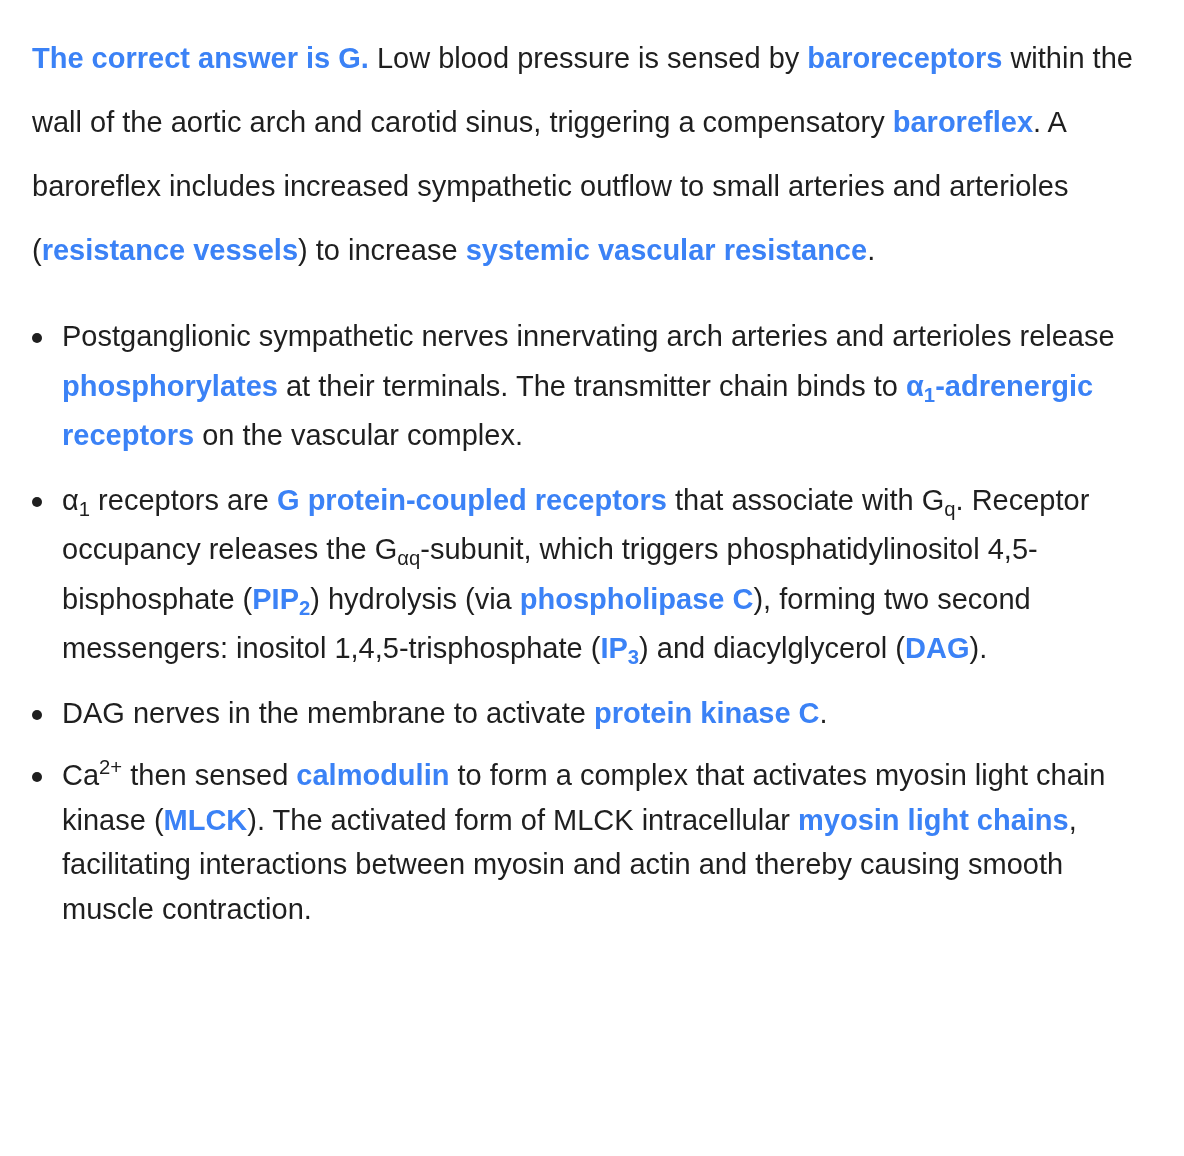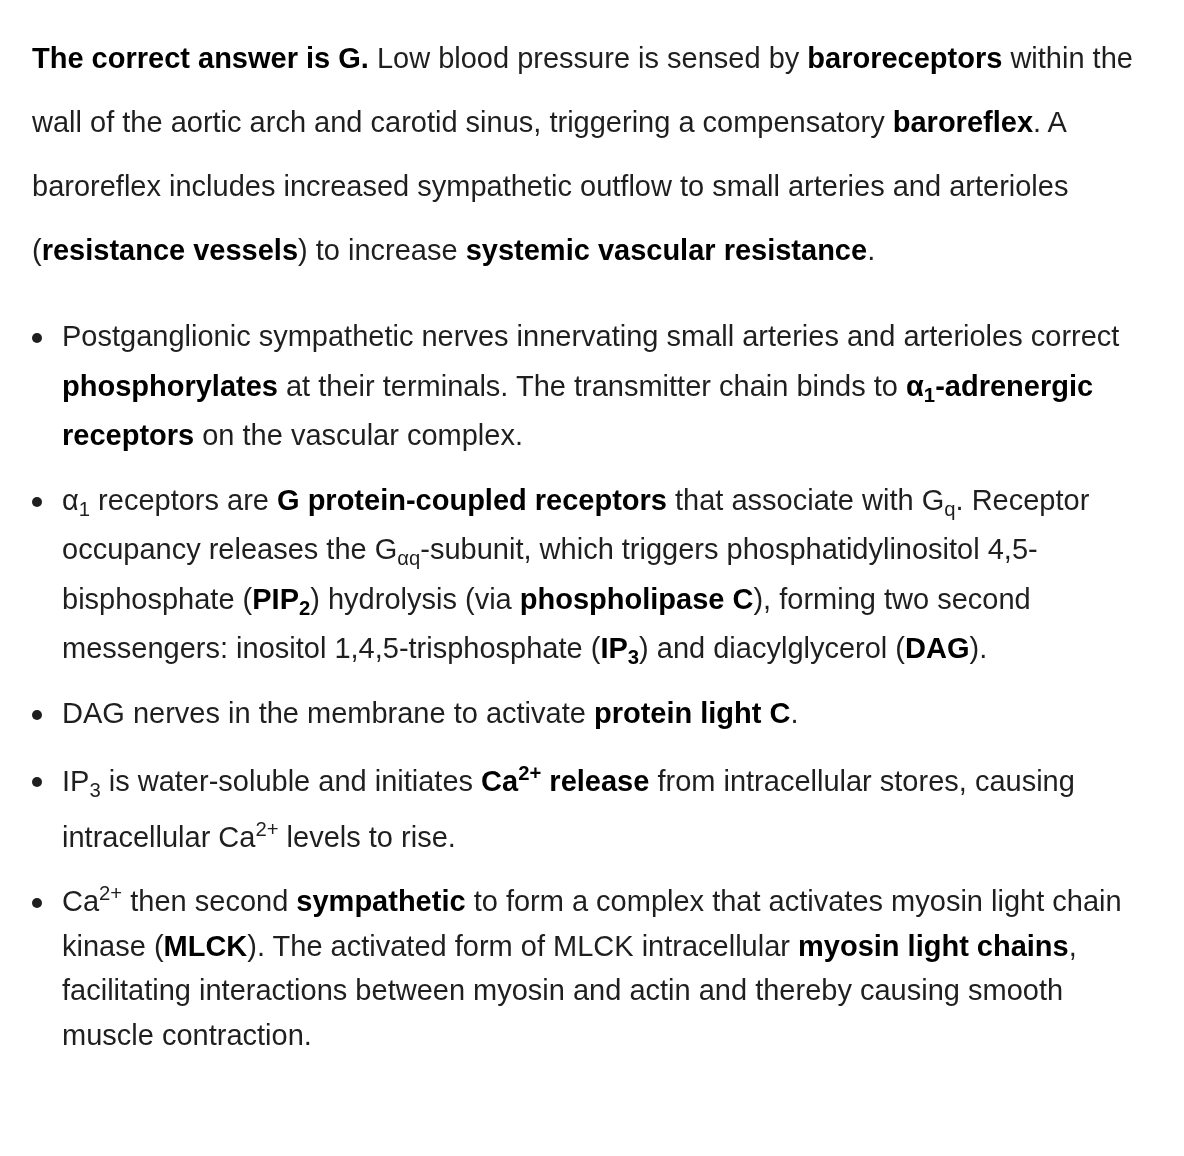--- a/index.html
+++ b/index.html
@@ -7,21 +7,21 @@
     width: 1184px; height: 1156px; overflow: hidden;
     font-family: "Liberation Sans", sans-serif;
     color: #1f1f1f;
     font-size: 29px;
   }
   .doc { padding: 0 32px; }
   .intro {
     margin: 26px 0 0 0;
     line-height: 64px;
   }
-  b { font-weight: bold; color: #000000; }
+  b { font-weight: bold; color: #3b82f6; }
   ul.bullets {
     list-style: none;
     margin: 30px 0 0 0;
     padding: 0;
   }
   ul.bullets li {
     position: relative;
     padding-left: 30px;
     line-height: 49.5px;
     margin-bottom: 15px;
@@ -41,32 +41,28 @@
 </style>
 </head>
 <body>
 
 <div class="doc">
   <p class="intro"><b>The correct answer is G.</b><span> Low blood pressure is sensed by </span><b>baroreceptors</b><span> within the wall of the aortic arch and carotid sinus, triggering a compensatory </span><b>baroreflex</b><span>. A baroreflex includes increased sympathetic outflow to small arteries and arterioles (</span><b>resistance vessels</b><span>) to increase </span><b>systemic vascular resistance</b><span>.</span></p>
 
   <ul class="bullets">
     <li>
       <span class="dot"></span>
-      <span>Postganglionic sympathetic nerves innervating small arteries and arterioles correct </span><b>phosphorylates</b><span> at their terminals. The transmitter chain binds to </span><b><span>α</span><sub>1</sub><span>-adrenergic receptors</span></b><span> on the vascular complex.</span>
+      <span>Postganglionic sympathetic nerves innervating arch arteries and arterioles release </span><b>phosphorylates</b><span> at their terminals. The transmitter chain binds to </span><b><span>α</span><sub>1</sub><span>-adrenergic receptors</span></b><span> on the vascular complex.</span>
     </li>
     <li>
       <span class="dot"></span>
       <span>α</span><sub>1</sub><span> receptors are </span><b>G protein-coupled receptors</b><span> that associate with G</span><sub>q</sub><span>. Receptor occupancy releases the G</span><sub>αq</sub><span>-subunit, which triggers phosphatidylinositol 4,5-bisphosphate (</span><b><span>PIP</span><sub>2</sub></b><span>) hydrolysis (via </span><b>phospholipase C</b><span>), forming two second messengers: inositol 1,4,5-trisphosphate (</span><b><span>IP</span><sub>3</sub></b><span>) and diacylglycerol (</span><b>DAG</b><span>).</span>
     </li>
     <li>
       <span class="dot"></span>
-      <span>DAG nerves in the membrane to activate </span><b>protein light C</b><span>.</span>
-    </li>
-    <li class="tall">
-      <span class="dot"></span>
-      <span>IP</span><sub>3</sub><span> is water-soluble and initiates </span><b><span>Ca</span><sup>2+</sup><span> release</span></b><span> from intracellular stores, causing intracellular Ca</span><sup>2+</sup><span> levels to rise.</span>
+      <span>DAG nerves in the membrane to activate </span><b>protein kinase C</b><span>.</span>
     </li>
     <li class="tight">
       <span class="dot"></span>
-      <span>Ca</span><sup>2+</sup><span> then second </span><b>sympathetic</b><span> to form a complex that activates myosin light chain kinase (</span><b>MLCK</b><span>). The activated form of MLCK intracellular </span><b>myosin light chains</b><span>, facilitating interactions between myosin and actin and thereby causing smooth muscle contraction.</span>
+      <span>Ca</span><sup>2+</sup><span> then sensed </span><b>calmodulin</b><span> to form a complex that activates myosin light chain kinase (</span><b>MLCK</b><span>). The activated form of MLCK intracellular </span><b>myosin light chains</b><span>, facilitating interactions between myosin and actin and thereby causing smooth muscle contraction.</span>
     </li>
   </ul>
 </div>
 
 </body></html>

